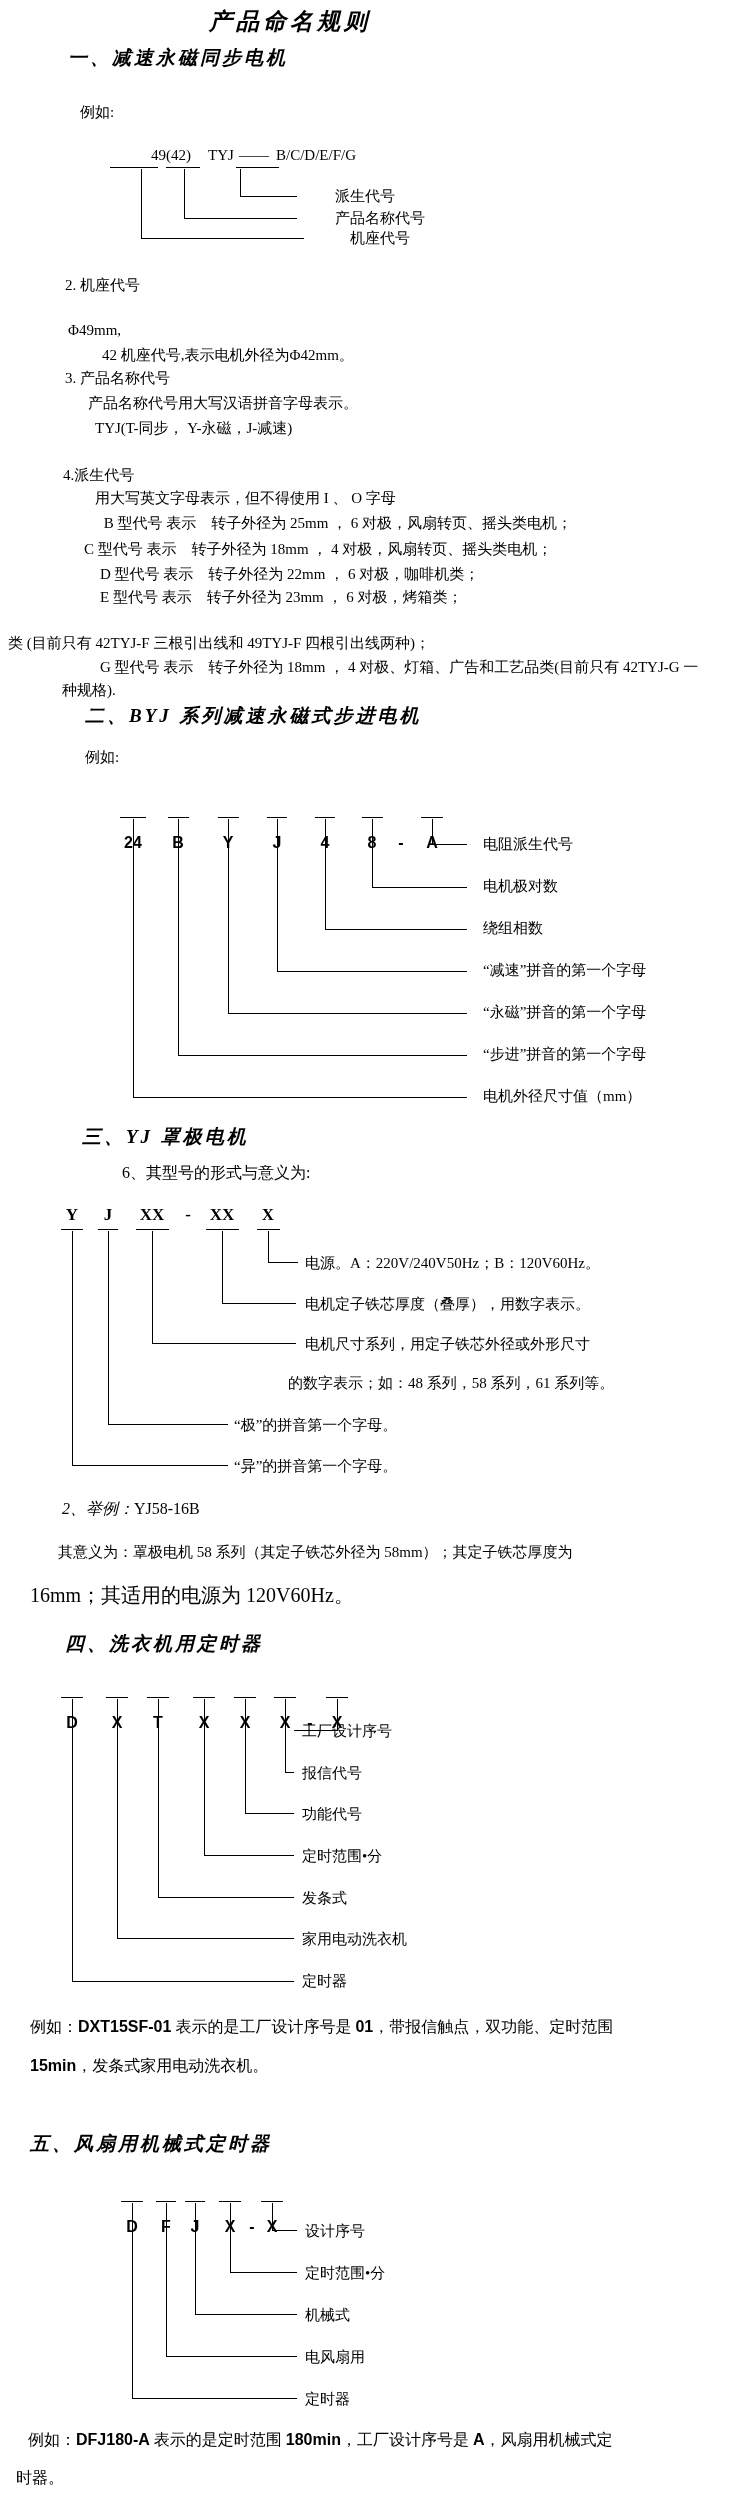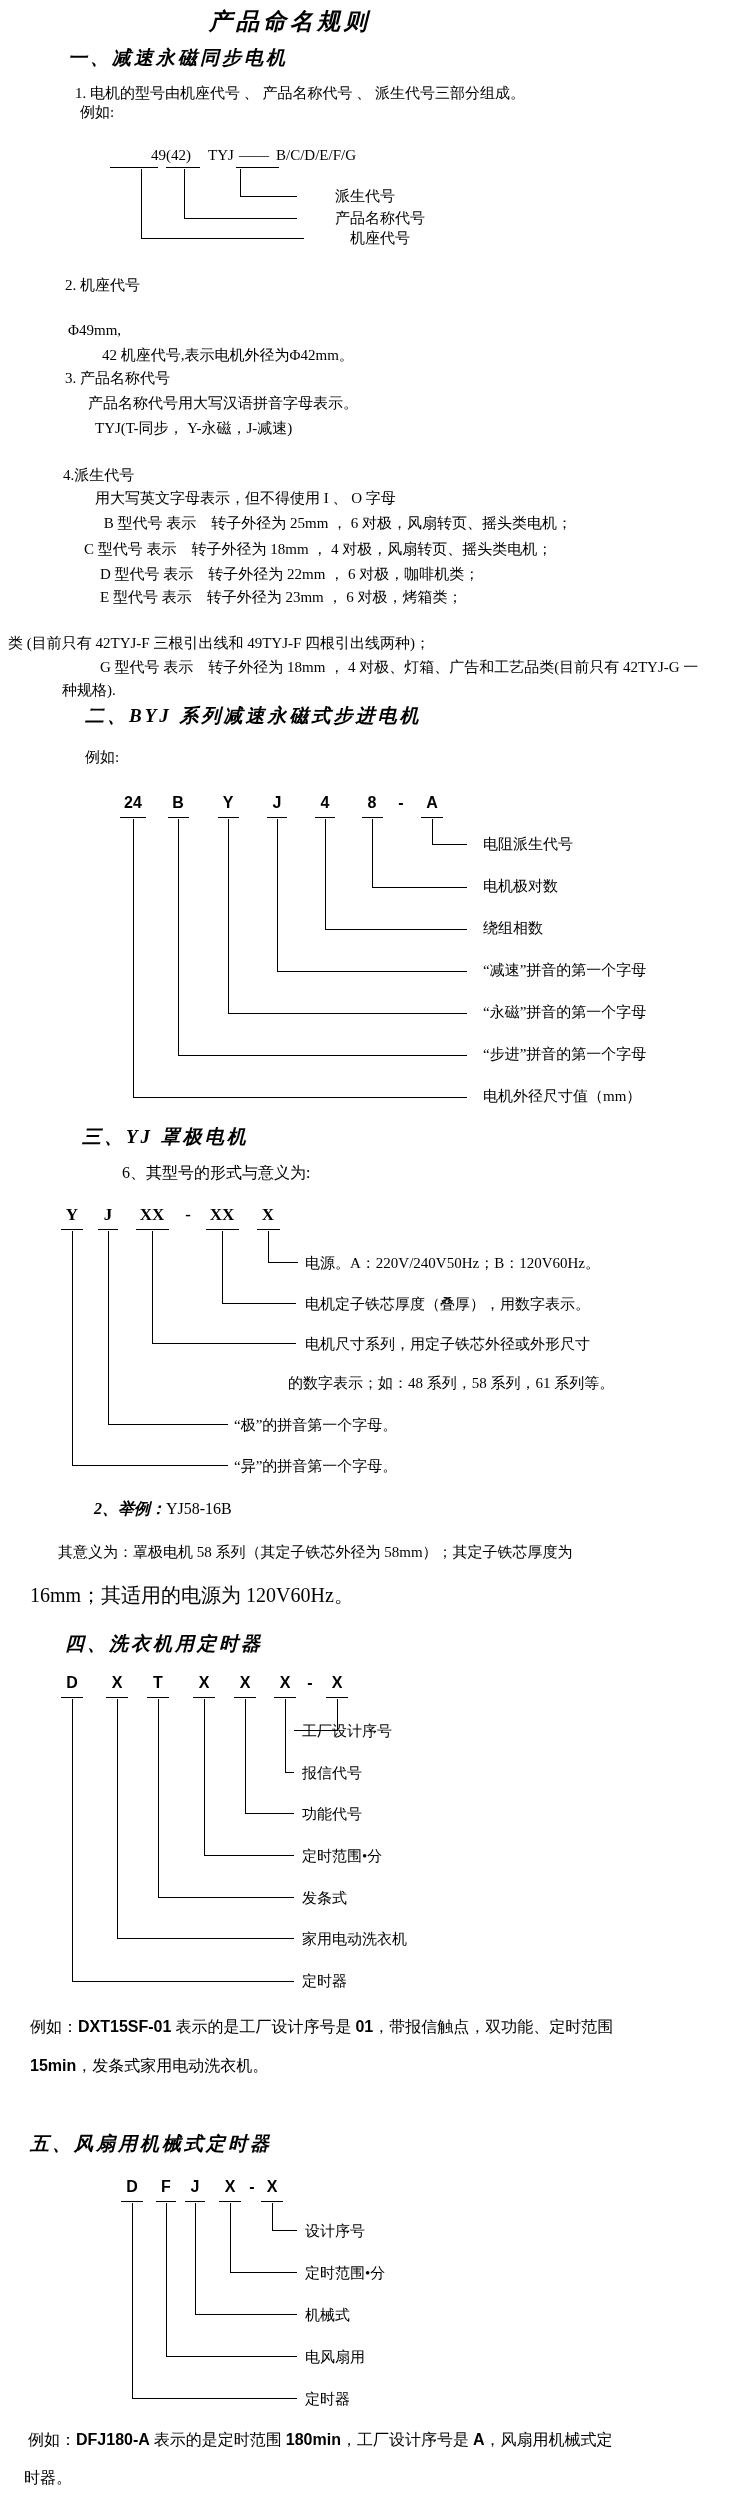--- a/index.html
+++ b/index.html
@@ -4,23 +4,23 @@
 <style>
   html,body{margin:0;padding:0;background:#fff;}
   .page{position:relative;width:750px;height:2493px;background:#ffffff;color:#000;
         font-family:"Liberation Serif","DejaVu Serif",serif;overflow:hidden;}
   .abs{position:absolute;white-space:pre;}
   .body15{font-size:15px;line-height:19px;}
   .title{font-size:23px;font-weight:bold;font-style:italic;letter-spacing:4px;text-align:center;}
   .h1{font-size:19px;font-weight:bold;font-style:italic;letter-spacing:3px;}
   .sans{font-family:"Liberation Sans","DejaVu Sans",sans-serif;}
   .b{font-weight:bold;}
-  .cal{font-weight:bold;font-style:italic;margin-left:32px;}
+  .cal{font-weight:normal;font-style:italic;}
   .tok{position:absolute;text-align:center;white-space:pre;}
-  .tok-sans{font-family:"Liberation Sans","DejaVu Sans",sans-serif;font-weight:bold;font-size:16px;}
+  .tok-sans{font-family:"Liberation Sans","DejaVu Sans",sans-serif;font-weight:bold;font-size:16px;margin-top:40px;}
   .tok-serif{font-family:"Liberation Serif","DejaVu Serif",serif;font-weight:bold;font-size:17px;}
   .code15{font-size:15px;margin-left:42px;}
   .ex{font-size:16px;line-height:20px;}
   svg.lines{position:absolute;left:0;top:0;pointer-events:none;}
 </style>
 </head>
 <body>
 
 <div class="page">
 
@@ -35,21 +35,20 @@
       <path d="M61 1697H83M106 1697H128M147 1697H169M193 1697H215M234 1697H256M274 1697H296M326 1697H348"></path>
       <path d="M337 1699V1730H294M285 1699V1772H294M245 1699V1813H294M204 1699V1855H294M158 1699V1897H294M117 1699V1938H294M72 1699V1981H294"></path>
       <path d="M121 2201H143M156 2201H176M185 2201H205M219 2201H241M261 2201H283"></path>
       <path d="M272 2203V2230H297M230 2203V2272H297M195 2203V2314H297M166 2203V2356H297M132 2203V2398H297"></path>
     </g>
   </svg>
 
   <div class="abs title" style="left:0;top:6px;width:580px">产品命名规则</div>
 
   <div class="abs h1" style="left:68px;top:45px">一、减速永磁同步电机</div>
-  <div class="abs body15" style="left:75px;top:84px">1. 电机的型号由机座代号 、 产品名称代号 、 派生代号三部分组成。</div>
   <div class="abs body15" style="left:80px;top:103px">例如:</div>
 
   <div class="abs code15" style="left:109px;top:147px">49(42)</div>
   <div class="abs code15" style="left:166px;top:147px">TYJ</div>
   <div class="abs code15" style="left:197px;top:147px">——</div>
   <div class="abs code15" style="left:234px;top:147px">B/C/D/E/F/G</div>
   <div class="abs body15" style="left:335px;top:187px">派生代号</div>
   <div class="abs body15" style="left:335px;top:209px">产品名称代号</div>
   <div class="abs body15" style="left:350px;top:229px">机座代号</div>
 
@@ -130,15 +129,15 @@
   <div class="tok tok-sans" style="left:180px;top:2178px;width:30px">J</div>
   <div class="tok tok-sans" style="left:215px;top:2178px;width:30px">X</div>
   <div class="tok tok-sans" style="left:237px;top:2178px;width:30px">-</div>
   <div class="tok tok-sans" style="left:257px;top:2178px;width:30px">X</div>
   <div class="abs body15" style="left:305px;top:2222px">设计序号</div>
   <div class="abs body15" style="left:305px;top:2264px">定时范围•分</div>
   <div class="abs body15" style="left:305px;top:2306px">机械式</div>
   <div class="abs body15" style="left:305px;top:2348px">电风扇用</div>
   <div class="abs body15" style="left:305px;top:2390px">定时器</div>
   <div class="abs ex" style="left:28px;top:2430px"><span>例如：</span><span class="sans b">DFJ180-A</span><span> 表示的是定时范围 </span><span class="sans b">180min</span><span>，工厂设计序号是 </span><span class="sans b">A</span><span>，风扇用机械式定</span></div>
-  <div class="abs ex" style="left:24px;top:2468px"><span>时器。</span></div>
+  <div class="abs ex" style="left:16px;top:2468px"><span>时器。</span></div>
 
 </div>
 
 </body></html>

